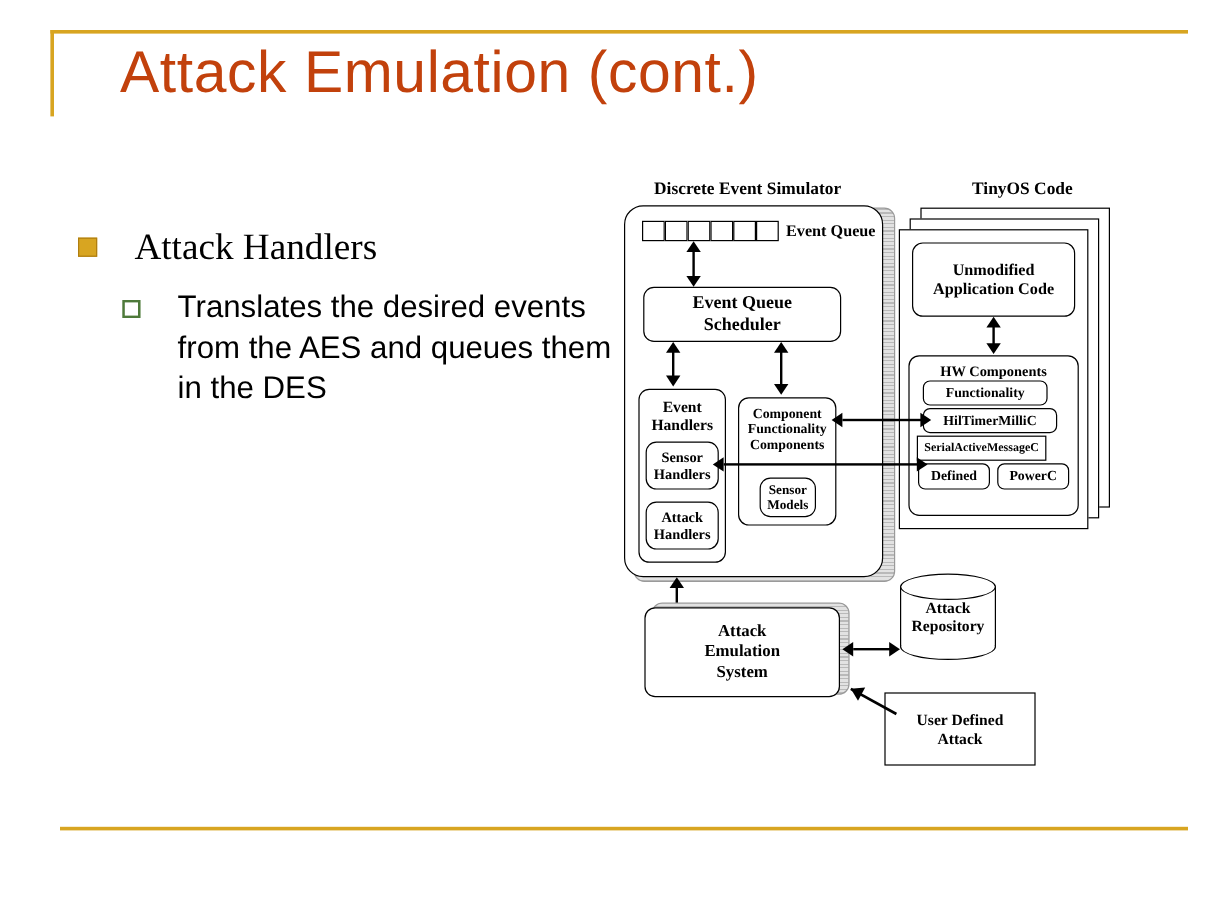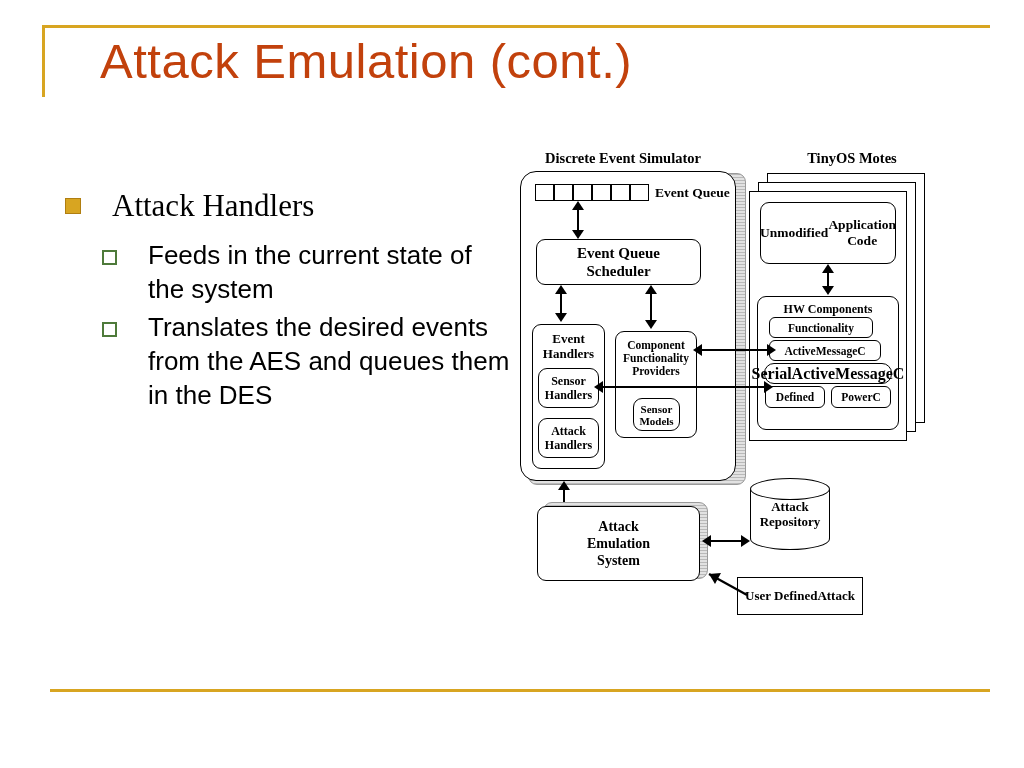--- a/index.html
+++ b/index.html
@@ -121,36 +121,32 @@
 
   <div class="lvl1">
     <span class="bullet-sq"></span>
     <span class="lvl1-text">Attack Handlers</span>
   </div>
 
   <div class="lvl2">
     <span class="bullet-hollow"></span>
   </div>
 
-  <div class="lvl2">
-    <span class="bullet-hollow"></span>
-    <span class="lvl2-text">Feeds in the current state of the system</span>
-  </div>
 
   <div class="lvl2">
     <span class="bullet-hollow"></span>
     <span class="lvl2-text">Translates the desired events from the AES and queues them in the DES</span>
   </div>
 
 </div>
 
 <div id="diagram">
 
   <div class="hdr" style="position:absolute;left:8px;top:10px;width:220px;">Discrete Event Simulator</div>
-  <div class="hdr" style="position:absolute;left:262px;top:10px;width:170px;">TinyOS Motes</div>
+  <div class="hdr" style="position:absolute;left:262px;top:10px;width:170px;">TinyOS Code</div>
 
   <div class="shadow" style="left:23px;top:33px;width:216px;height:310px;"></div>
   <div class="rbox" style="left:15px;top:31px;width:216px;height:310px;border-radius:16px;"></div>
 
   <div class="qcell" style="left:30px;top:44px;width:19px;height:17px;"></div>
   <div class="qcell" style="left:49px;top:44px;width:19px;height:17px;"></div>
   <div class="qcell" style="left:68px;top:44px;width:19px;height:17px;"></div>
   <div class="qcell" style="left:87px;top:44px;width:19px;height:17px;"></div>
   <div class="qcell" style="left:106px;top:44px;width:19px;height:17px;"></div>
   <div class="qcell" style="left:125px;top:44px;width:19px;height:17px;"></div>
@@ -184,48 +180,48 @@
   </div>
 
   <div class="rbox" style="left:33px;top:278px;width:61px;height:40px;flex-direction:column;font-size:12px;line-height:14px;">
     <span>Attack</span>
     <span>Handlers</span>
   </div>
 
   <div class="rbox" style="left:110px;top:191px;width:82px;height:107px;flex-direction:column;justify-content:flex-start;padding-top:7px;font-size:11.5px;line-height:13px;">
     <span>Component</span>
     <span>Functionality</span>
-    <span>Providers</span>
+    <span>Components</span>
   </div>
 
   <div class="rbox" style="left:128px;top:258px;width:47px;height:33px;flex-direction:column;font-size:11px;line-height:12px;">
     <span>Sensor</span>
     <span>Models</span>
   </div>
 
   <div class="sbox" style="left:262px;top:33px;width:158px;height:250px;border-radius:0;"></div>
   <div class="sbox" style="left:253px;top:42px;width:158px;height:250px;border-radius:0;"></div>
   <div class="sbox" style="left:244px;top:51px;width:158px;height:250px;border-radius:0;"></div>
 
-  <div class="rbox" style="left:255px;top:62px;width:136px;height:62px;flex-direction:row;font-size:13.5px;line-height:16px;">
+  <div class="rbox" style="left:255px;top:62px;width:136px;height:62px;flex-direction:column;font-size:13.5px;line-height:16px;">
     <span>Unmodified</span>
     <span>Application Code</span>
   </div>
 
   <div class="vline" style="left:322px;top:131px;height:17px;"></div>
   <div class="arrow-up" style="left:317px;top:124px;"></div>
   <div class="arrow-down" style="left:317px;top:146px;"></div>
 
   <div class="rbox" style="left:252px;top:156px;width:142px;height:134px;flex-direction:column;justify-content:flex-start;padding-top:5px;font-size:12px;">
     <span>HW Components</span>
   </div>
 
   <div class="rbox" style="left:264px;top:177px;width:104px;height:21px;font-size:11.5px;font-weight:bold;border-radius:6px;">Functionality</div>
-  <div class="rbox" style="left:264px;top:200px;width:112px;height:21px;font-size:11.5px;font-weight:bold;border-radius:6px;">ActiveMessageC</div>
-  <div class="rbox" style="left:259px;top:223px;width:128px;height:21px;font-size:16px;font-weight:bold;border-radius:10px;">SerialActiveMessageC</div>
+  <div class="rbox" style="left:264px;top:200px;width:112px;height:21px;font-size:11.5px;font-weight:bold;border-radius:6px;">HilTimerMilliC</div>
+  <div class="rbox" style="left:259px;top:223px;width:108px;height:21px;font-size:10px;font-weight:bold;border-radius:0;">SerialActiveMessageC</div>
   <div class="rbox" style="left:260px;top:246px;width:60px;height:22px;font-size:11.5px;font-weight:bold;border-radius:6px;">Defined</div>
   <div class="rbox" style="left:326px;top:246px;width:60px;height:22px;font-size:11.5px;font-weight:bold;border-radius:6px;text-align:center;">PowerC</div>
 
   <div class="hline" style="left:197px;top:209px;width:72px;"></div>
   <div class="arrow-left" style="left:188px;top:204px;"></div>
   <div class="arrow-right" style="left:262px;top:204px;"></div>
 
   <div class="hline" style="left:98px;top:246px;width:168px;"></div>
   <div class="arrow-left" style="left:89px;top:241px;"></div>
   <div class="arrow-right" style="left:259px;top:241px;"></div>
@@ -248,21 +244,21 @@
   <div class="cyl" style="left:245px;top:338px;width:80px;height:72px;">
     <div class="cyl-body"></div>
     <div class="cyl-bot"></div>
     <div class="cyl-top"></div>
     <div class="cyl-text">
       <span>Attack</span><br>
       <span>Repository</span>
     </div>
   </div>
 
-  <div class="sbox" style="left:232px;top:437px;width:126px;height:38px;border-radius:0;flex-direction:row;font-size:13px;line-height:16px;">
+  <div class="sbox" style="left:232px;top:437px;width:126px;height:61px;border-radius:0;flex-direction:column;font-size:13px;line-height:16px;">
     <span>User Defined</span>
     <span>Attack</span>
   </div>
 
   <svg style="position:absolute;left:190px;top:420px;width:55px;height:45px;overflow:visible;">
     <line x1="52" y1="35" x2="14" y2="14" stroke="#000" stroke-width="2.2"></line>
     <polygon points="14,14 26,13 20,24" fill="#000"></polygon>
   </svg>
 
 </div>

